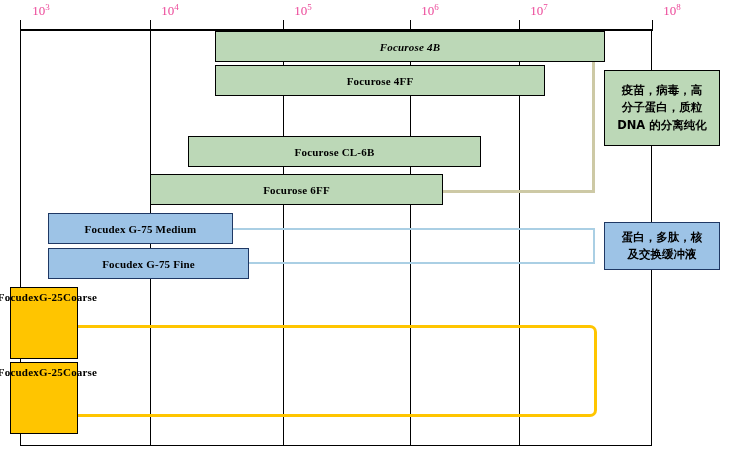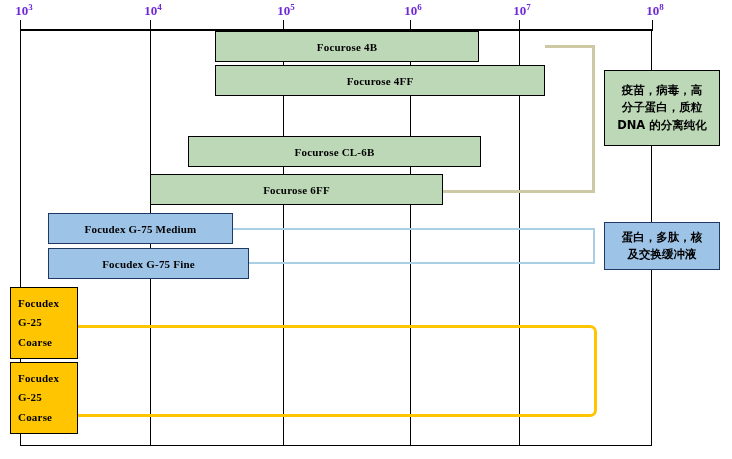--- a/index.html
+++ b/index.html
@@ -38,25 +38,26 @@
   .tick-up{
     position:absolute;
     top:20px;
     width:1px;height:10px;
     background:#000;
   }
   .tick-label{
     position:absolute;
     top:2px;
     font-size:13px;
-    font-weight:bold;
-    color:#6d28d9;
+    font-weight:normal;
+    color:#ec4899;
     font-family:"Liberation Serif", serif;
     white-space:nowrap;
     transform:translateX(-50%);
+    margin-left:17px;
   }
   .tick-label sup{ font-size:9px; }
 
   
   .bar{
     position:absolute;
     box-sizing:border-box;
     display:flex;
     align-items:center;
     justify-content:center;
@@ -71,21 +72,20 @@
     background:#bcd8b7;
     border:1.5px solid #000;
   }
   .bar.blue{
     background:#9dc3e6;
     border:1.5px solid #1f3864;
   }
   .bar.yellow{
     background:#ffc500;
     border:1.5px solid #000;
-    flex-direction:column;
     align-items:flex-start;
     justify-content:center;
     padding-left:7px;
     line-height:1.75;
   }
   .bar.yellow span{ display:block; }
 
   
   .conn{ position:absolute; }
   .conn-green-top{
@@ -179,21 +179,21 @@
   <div class="gridline" style="left:150px;"></div>
   <div class="gridline" style="left:283px;"></div>
   <div class="gridline" style="left:410px;"></div>
   <div class="gridline" style="left:519px;"></div>
 
   <div class="conn conn-green-top"></div>
   <div class="conn conn-green-bot"></div>
   <div class="conn conn-blue"></div>
   <div class="conn conn-yellow"></div>
 
-  <div class="bar green" style="left:215px;top:31px;width:264px;height:31px;">Focurose 4B</div>
+  <div class="bar green" style="left:215px;top:31px;width:390px;height:31px;font-style:italic;">Focurose 4B</div>
 
   <div class="bar green" style="left:215px;top:65px;width:330px;height:31px;">Focurose 4FF</div>
 
 
   <div class="bar green" style="left:150px;top:136px;width:293px;height:31px;margin-left:38px;">Focurose CL-6B</div>
 
   <div class="bar green" style="left:150px;top:174px;width:293px;height:31px;">Focurose 6FF</div>
 
   <div class="bar blue" style="left:48px;top:213px;width:185px;height:31px;">Focudex G-75 Medium</div>
 

